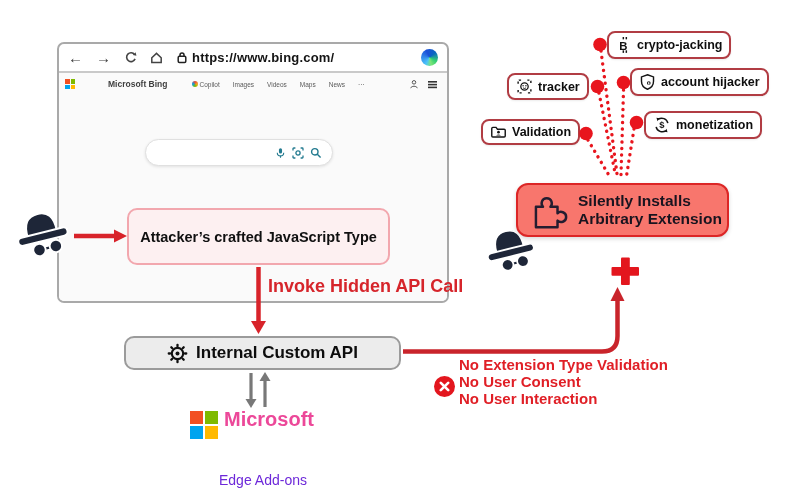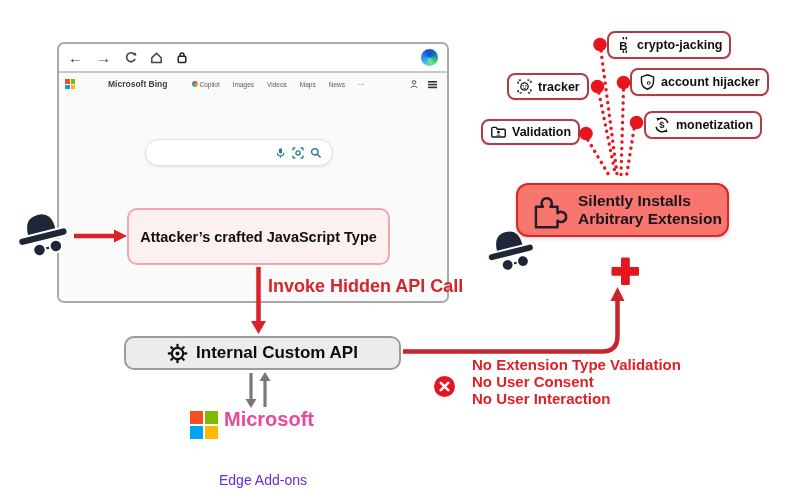--- a/index.html
+++ b/index.html
@@ -46,21 +46,21 @@
 
   .lbl{background:#ffffff;border:2px solid #b13c43;border-radius:8px;padding:3px 7px;
        display:flex;align-items:center;gap:5px;z-index:3;box-shadow:0 1px 2px rgba(0,0,0,.08);}
   .lbl span{font-size:12.5px;font-weight:bold;color:#0e0e0e;white-space:nowrap;}
 
   .installbox{left:516px;top:183px;width:213px;height:54px;background:#f8766d;border:2.5px solid #dc2626;
               border-radius:12px;display:flex;align-items:center;gap:10px;padding-left:13px;
               z-index:3;box-sizing:border-box;box-shadow:0 2px 4px rgba(0,0,0,.15);}
   .installtext{font-size:15.5px;font-weight:bold;color:#19141f;line-height:1.15;}
 
-  .violations{left:472px;top:356px;z-index:3;}
+  .violations{left:459px;top:356px;z-index:3;}
   .violations span{display:block;font-size:15px;font-weight:bold;color:#e01f26;line-height:17px;}
   .xcircle{left:434px;top:376px;width:21px;height:21px;border-radius:50%;background:#e3161e;
            display:flex;align-items:center;justify-content:center;z-index:3;}
 
   svg{display:block;}
   .overlay{left:0;top:0;z-index:4;pointer-events:none;}
   .spy{z-index:2;}
 </style>
 </head>
 <body>
@@ -80,20 +80,21 @@
           <path d="M1.8 6.8 L6.5 2.4 L11.2 6.8 V11.6 H1.8 Z" fill="none" stroke="#444" stroke-width="1.5"></path>
         </svg>
     </span>
     <span class="urlwrap">
       <span>
         <svg width="12" height="13" viewBox="0 0 12 13">
             <rect x="2.2" y="5.2" width="7.6" height="6.2" rx="1.2" fill="none" stroke="#222" stroke-width="1.5"></rect>
             <path d="M4 5.2 V3.9 A2 2 0 0 1 8 3.9 V5.2" fill="none" stroke="#222" stroke-width="1.5"></path>
           </svg>
       </span>
+      <span class="urltext">https://www.bing.com/</span>
     </span>
     <span class="edgelogo"></span>
   </div>
   <div class="bingpage">
     <div class="bingheader">
       <span class="mslogo">
         <i style="background:#f25022"></i>
           <i style="background:#7fba00"></i>
           <i style="background:#00a4ef"></i>
           <i style="background:#ffb900"></i>

